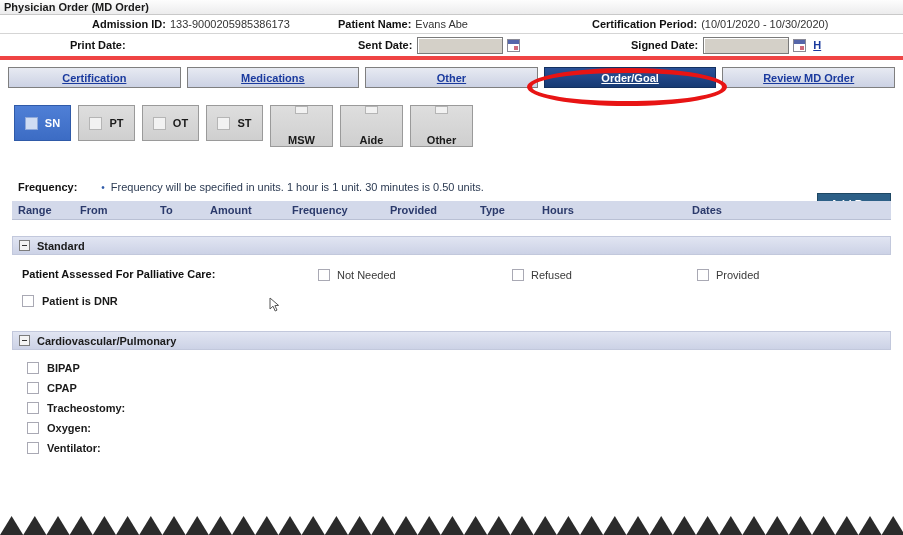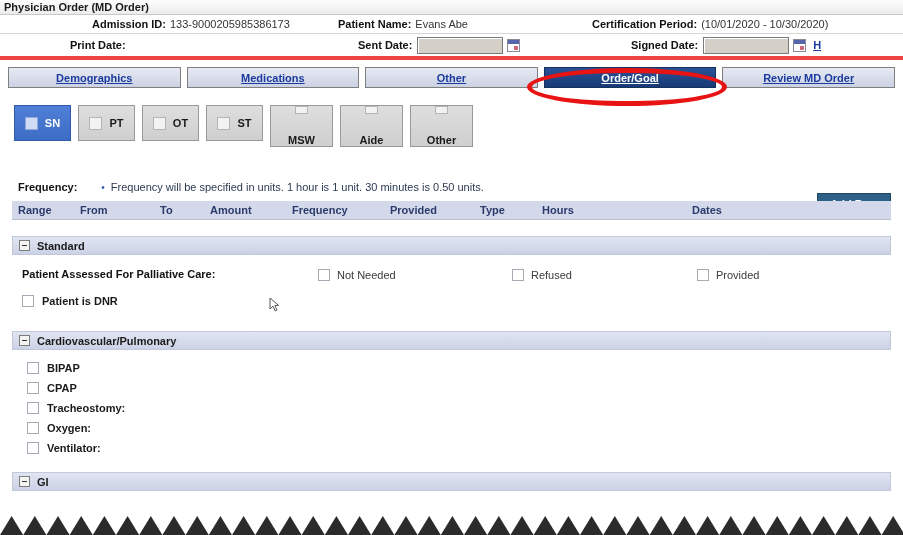--- a/index.html
+++ b/index.html
@@ -202,21 +202,21 @@
     <div class="fld" style="left:631px;">
       <span class="lbl">Signed Date:</span>
       <input class="dateinput" type="text" readonly="" value="" style="">
       <span class="calicon"></span>
       <span class="hlink">H</span>
     </div>
   </div>
 
   <div class="tabstrip">
     <div class="tabs" id="tabs-container">
-        <div class="tab">Demographics</div>
+        <div class="tab">Certification</div>
         <div class="tab">Medications</div>
         <div class="tab">Other</div>
         <div class="tab active">Order/Goal</div>
         <div class="tab">Review MD Order</div>
       </div>
   </div>
   <div class="ellipse"></div>
 
   <div class="discrow" id="disc-container">
       <div class="disc inline sel">
@@ -318,26 +318,20 @@
           <span class="cbx"></span>
           <span class="txt">Oxygen:</span>
         </div>
         <div class="listrow">
           <span class="cbx"></span>
           <span class="txt">Ventilator:</span>
         </div>
       </div>
   </div>
 
-  <div class="section">
-    <div class="sechead" style="margin-top:10px;">
-      <span class="toggle"></span>
-      <span class="sectitle">GI</span>
-    </div>
-  </div>
 
   <svg class="cursor" viewBox="0 0 12 16" style="left: 269px; top: 297px;">
     <path d="M1,1 L1,12 L4,9.2 L6.2,14 L8,13.1 L5.9,8.6 L9.6,8.4 Z" fill="#ffffff" stroke="#555555" stroke-width="1"></path>
   </svg>
 
   <svg class="torn" viewBox="0 0 903 21" preserveAspectRatio="none">
     <g id="torn-teeth">
         <polygon points="0,21 11.6,2 23.2,21" fill="#2b2b2b"></polygon>
         <polygon points="23.2,21 34.8,2 46.4,21" fill="#2b2b2b"></polygon>
         <polygon points="46.4,21 58,2 69.6,21" fill="#2b2b2b"></polygon>

